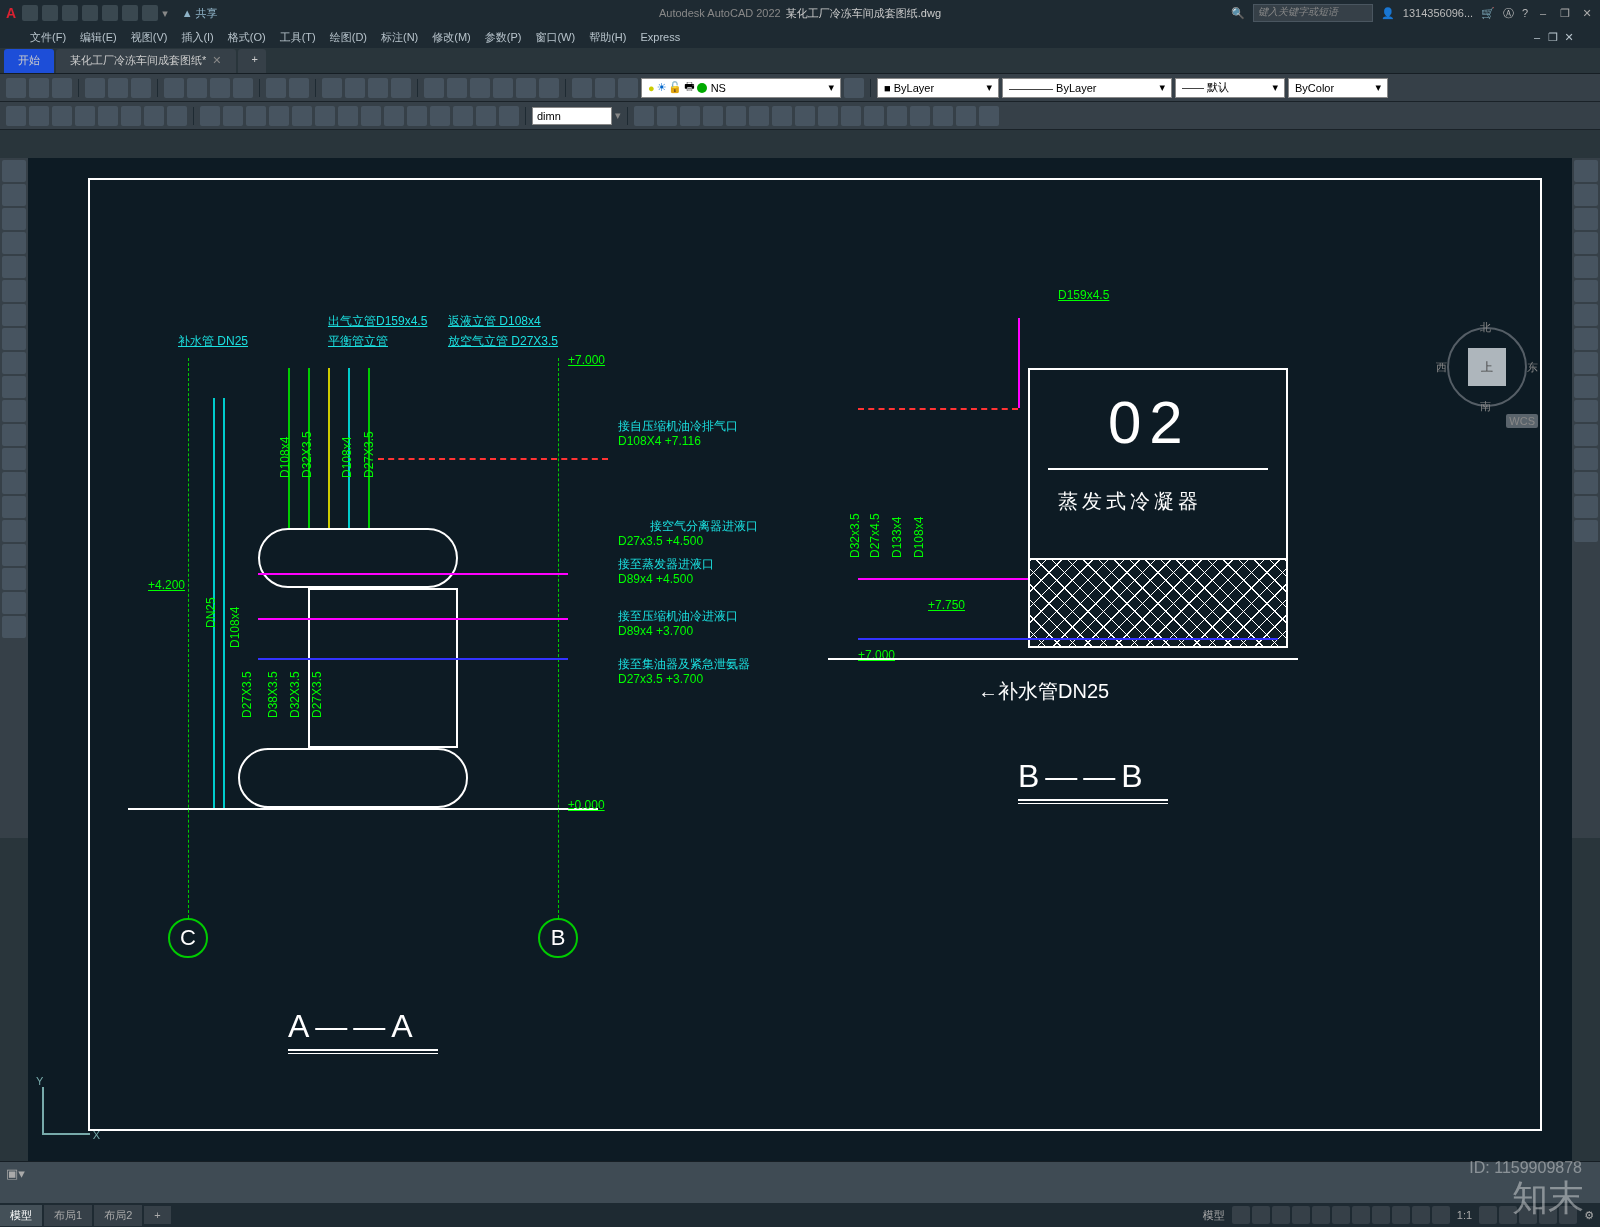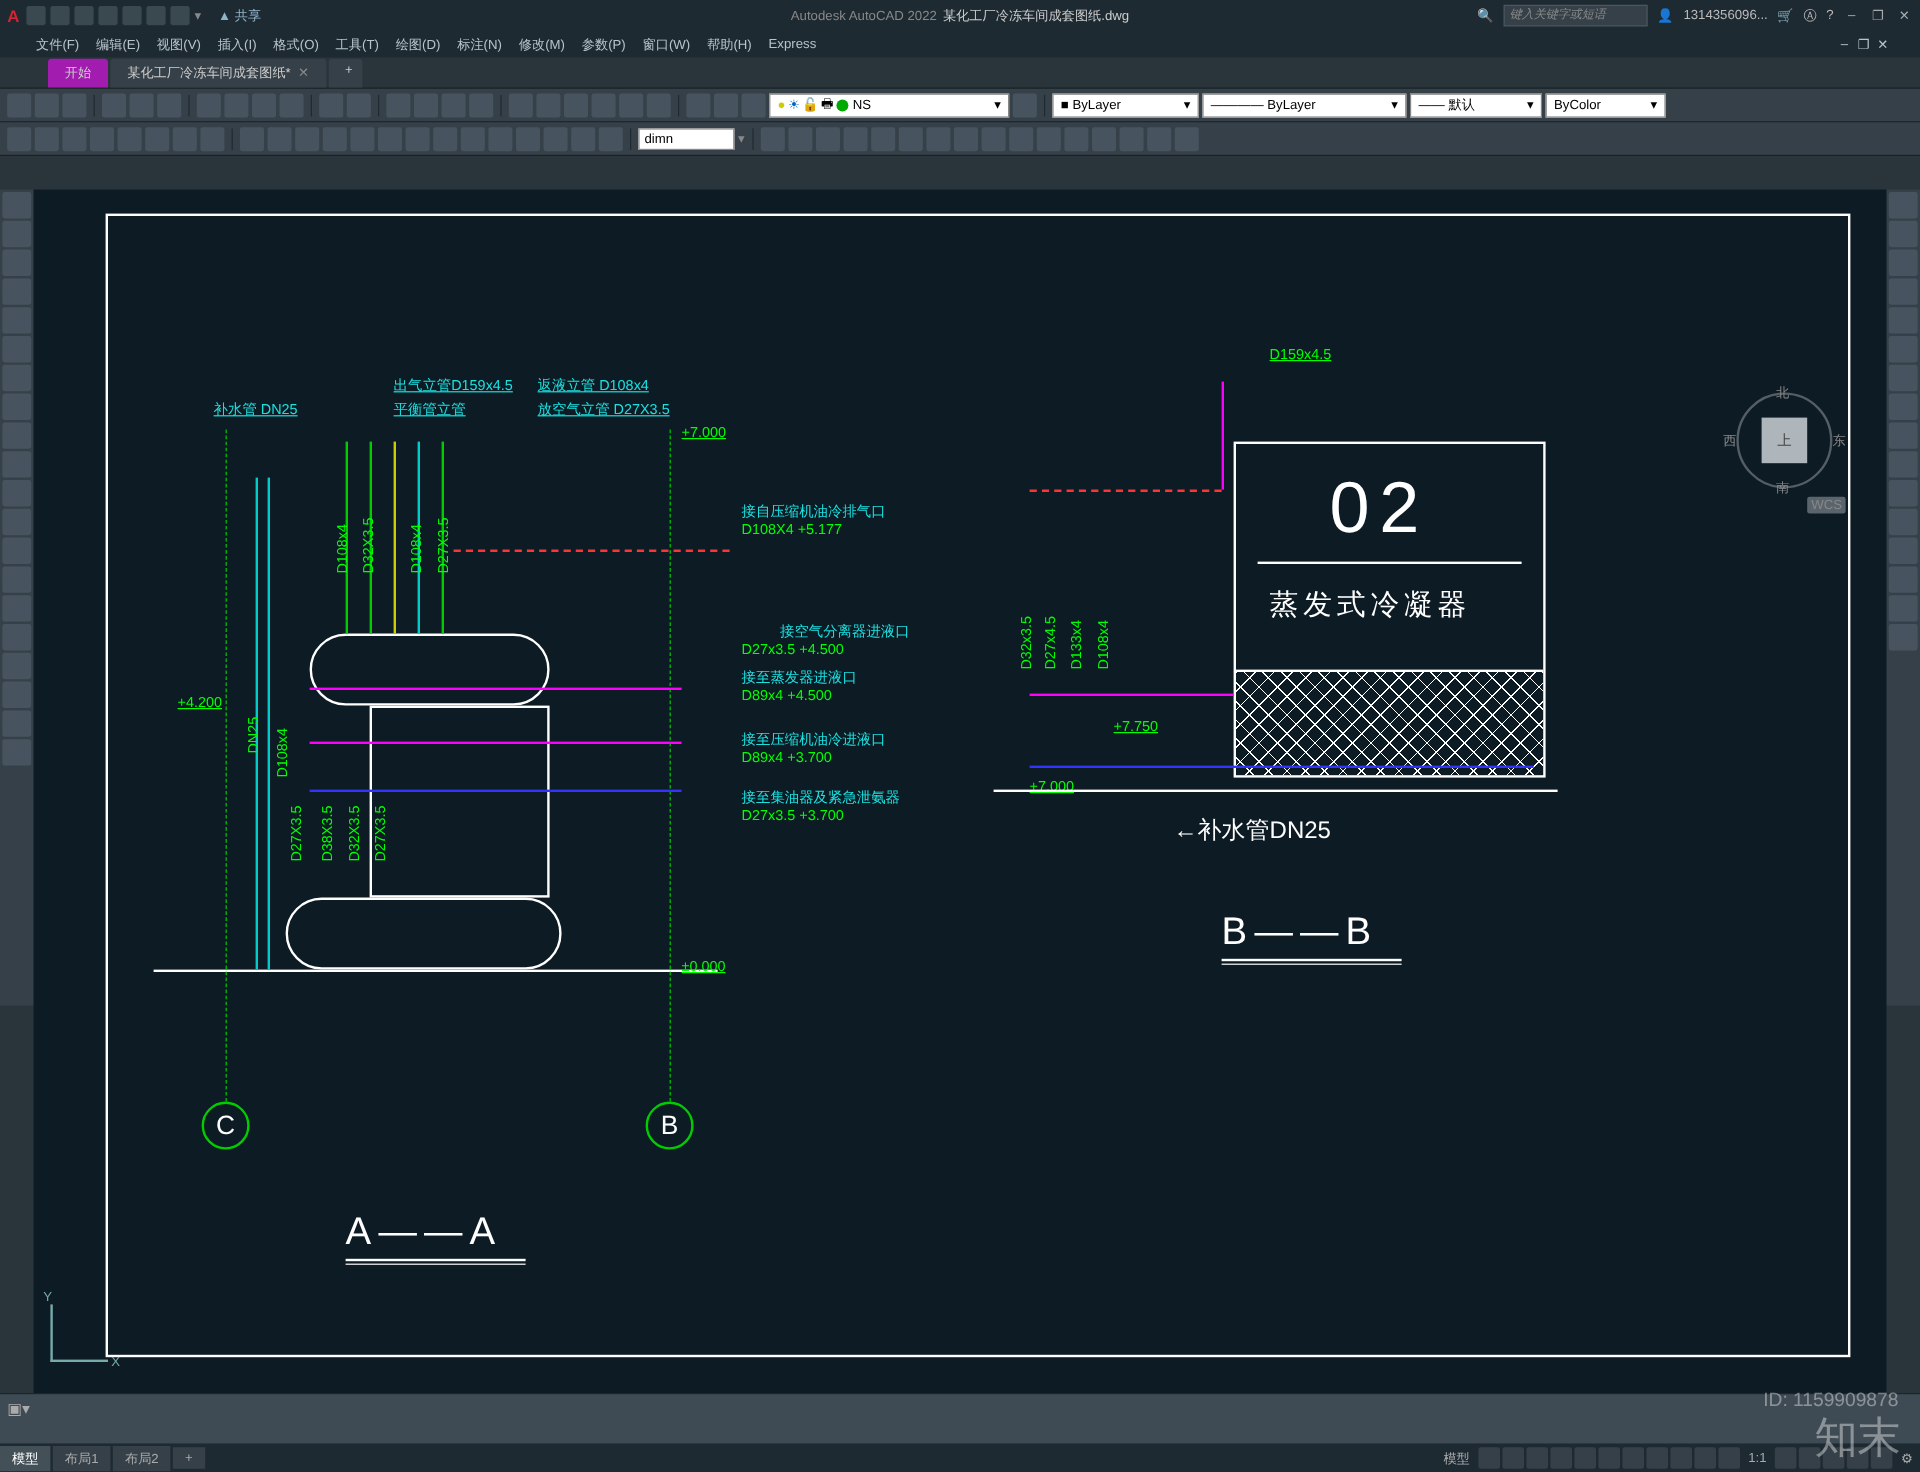--- a/index.html
+++ b/index.html
@@ -18,21 +18,21 @@
 .search-top { width:120px; height:18px; background:#364048; border:1px solid #4a5660; font-size:10px; padding:0 4px; color:#888; font-style:italic; }
 .winbtn { width:14px; height:14px; display:inline-flex; align-items:center; justify-content:center; color:#aaa; font-size:11px; }
 
 
 .menubar { height:22px; background:#1e2a32; display:flex; align-items:center; padding:0 24px; gap:2px; font-size:11px; }
 .menubar span { padding:2px 6px; color:#b8c4cc; cursor:default; }
 
 
 .tabstrip { height:26px; background:#29353b; display:flex; align-items:flex-end; padding-left:4px; border-bottom:1px solid #161e24; }
 .ftab { height:24px; padding:4px 14px 0; background:#364048; color:#ccc; font-size:11px; border-radius:3px 3px 0 0; margin-right:2px; }
-.ftab.home { background:#a21caf;margin-left:36px; }
+.ftab.home { background:#1d4ed8; }
 .ftab.plus { width:24px; text-align:center; }
 
 
 .toolbar { height:28px; background:#364048; border-bottom:1px solid #1a2228; display:flex; align-items:center; padding:0 6px; gap:3px; flex-wrap:nowrap; overflow:hidden; }
 .tb-ic { width:20px; height:20px; background:#475460; border-radius:2px; flex:none; }
 .tb-sep { width:1px; height:18px; background:#1e2a32; margin:0 3px; flex:none; }
 .layer-sel { height:20px; background:#fff; color:#000; font-size:11px; padding:0 6px; display:flex; align-items:center; border:1px solid #888; }
 .layer-sel .dot { width:10px; height:10px; background:#0a0; border-radius:50%; margin-right:4px; }
 .prop-sel { height:20px; background:#fff; color:#000; font-size:11px; padding:0 6px; display:flex; align-items:center; border:1px solid #888; justify-content:center; }
 .toolbar2 .dim-in { width:80px; height:18px; background:#fff; border:1px solid #888; color:#000; font-size:11px; padding:0 4px; }
@@ -356,38 +356,38 @@
   <div class="dwg green" style="left:260px;top:560px;transform:rotate(-90deg);transform-origin:left top">D32X3.5</div>
   <div class="dwg green" style="left:282px;top:560px;transform:rotate(-90deg);transform-origin:left top">D27X3.5</div>
 
   <div class="dwg cyan" style="left:150px;top:175px"><u>补水管 DN25</u></div>
   <div class="dwg cyan" style="left:300px;top:155px"><u>出气立管D159x4.5</u></div>
   <div class="dwg cyan" style="left:300px;top:175px"><u>平衡管立管</u></div>
   <div class="dwg cyan" style="left:420px;top:155px"><u>返液立管 D108x4</u></div>
   <div class="dwg cyan" style="left:420px;top:175px"><u>放空气立管 D27X3.5</u></div>
 
   <div class="dwg cyan" style="left:590px;top:260px">接自压缩机油冷排气口</div>
-  <div class="dwg green" style="left:590px;top:276px">D108X4 +5.177</div>
+  <div class="dwg green" style="left:590px;top:276px">D108X4 +7.116</div>
   <div class="dwg cyan" style="left:622px;top:360px">接空气分离器进液口</div>
   <div class="dwg green" style="left:590px;top:376px">D27x3.5 +4.500</div>
   <div class="dwg cyan" style="left:590px;top:398px">接至蒸发器进液口</div>
   <div class="dwg green" style="left:590px;top:414px">D89x4 +4.500</div>
   <div class="dwg cyan" style="left:590px;top:450px">接至压缩机油冷进液口</div>
   <div class="dwg green" style="left:590px;top:466px">D89x4 +3.700</div>
   <div class="dwg cyan" style="left:590px;top:498px">接至集油器及紧急泄氨器</div>
   <div class="dwg green" style="left:590px;top:514px">D27x3.5 +3.700</div>
 
   <div class="sec-lbl" style="left:260px;top:850px">
     <span>A——A</span><span class="ul"></span><span class="ul2"></span>
   </div>
 
   <div class="equip" style="left:1000px;top:210px;width:260px;height:280px"></div>
   <div class="dwg white" style="left:1080px;top:230px;font-size:60px;letter-spacing:8px">02</div>
   <div class="whtline" style="left:1020px;top:310px;width:220px;height:2px"></div>
-  <div class="dwg white" style="left:1030px;top:330px;font-size:24px;letter-spacing:4px">蒸发式冷凝器</div>
+  <div class="dwg white" style="left:1030px;top:330px;font-size:20px;letter-spacing:4px">蒸发式冷凝器</div>
 
   <div style="position:absolute;left:1002px;top:400px;width:256px;height:88px;background:repeating-linear-gradient(45deg,transparent 0 10px,#fff 10px 11px),repeating-linear-gradient(-45deg,transparent 0 10px,#fff 10px 11px);border-top:2px solid #fff"></div>
 
   <div class="dwg green" style="left:1030px;top:130px"><u>D159x4.5</u></div>
   <div class="mgline" style="left:990px;top:160px;width:2px;height:90px"></div>
   <div style="position:absolute;left:830px;top:250px;width:160px;border-top:2px dashed #f33"></div>
   <div class="mgline" style="left:830px;top:420px;width:170px;height:2px"></div>
   <div style="position:absolute;left:830px;top:480px;width:420px;border-top:2px solid #33f"></div>
 
   <div class="dwg green" style="left:820px;top:400px;transform:rotate(-90deg);transform-origin:left top">D32x3.5</div>

